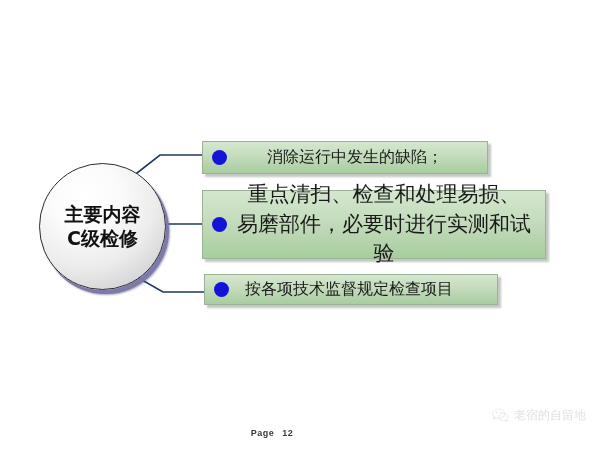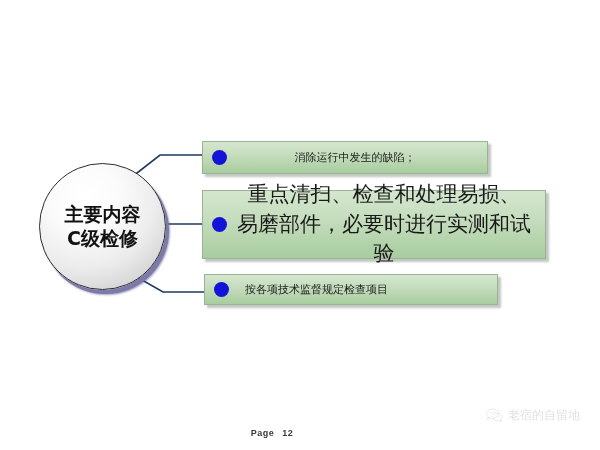--- a/index.html
+++ b/index.html
@@ -75,21 +75,21 @@
     border-radius: 50%;
     background: #1414d8;
     flex: 0 0 auto;
     margin-left: 9px;
   }
   .boxtext {
     flex: 1 1 auto;
     text-align: center;
     color: #1a1a1a;
     font-family: "Liberation Serif", "DejaVu Serif", serif;
-    font-size: 11px;
+    font-size: 16px;
     line-height: 1.42;
     padding: 0 6px 0 2px;
     white-space: pre-line;
   }
 
   #box-1 { left: 202px; top: 141px; width: 286px; height: 33px; }
   #box-2 { left: 202px; top: 190px; width: 344px; height: 69px; }
   #box-2 .boxtext { font-size: 21px; }
   #box-3 { left: 204px; top: 274px; width: 294px; height: 31px; }
   #box-3 .boxtext { text-align: left; padding-left: 16px; }
@@ -105,21 +105,21 @@
     font-size: 9px;
     font-weight: bold;
     color: #3a3a3a;
     letter-spacing: 0.5px;
   }
   #footer .pg-num { margin-left: 8px; }
 
   
   #watermark {
     position: absolute;
-    right: 20px;
+    right: 14px;
     top: 407px;
     display: flex;
     align-items: center;
     gap: 5px;
     opacity: 0.30;
     z-index: 4;
   }
   #watermark .wm-text {
     font-family: "DejaVu Sans", "Liberation Sans", sans-serif;
     font-size: 12px;

